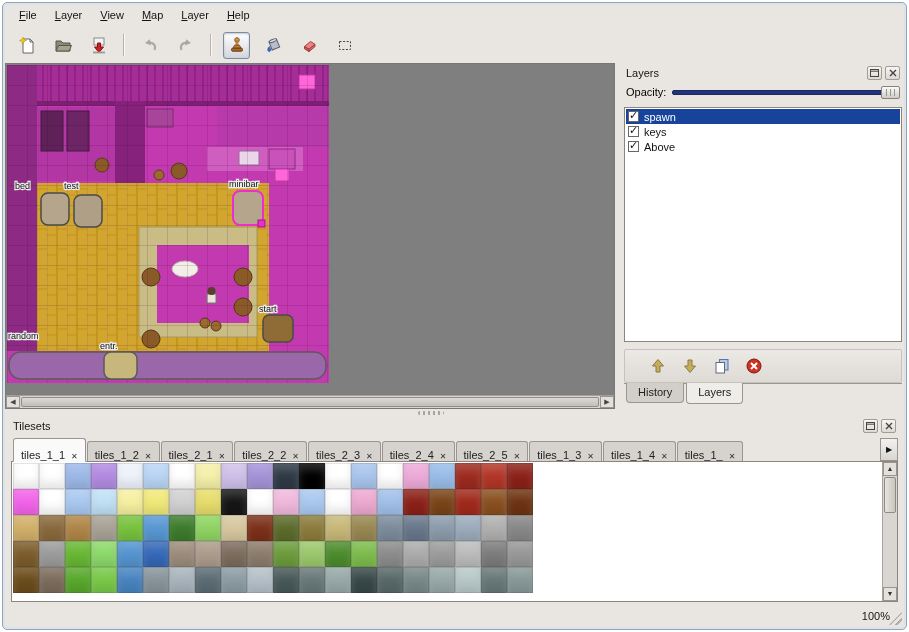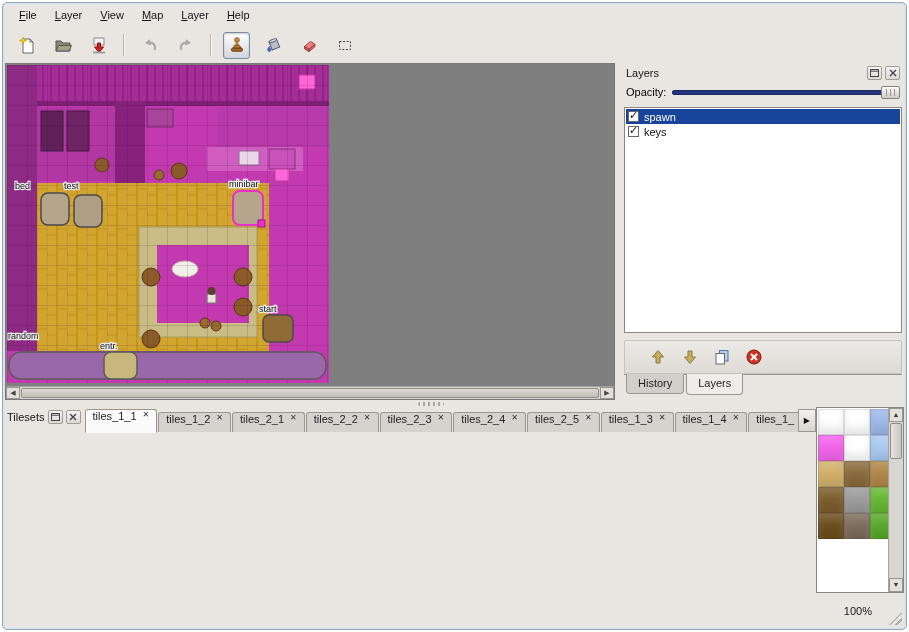--- a/index.html
+++ b/index.html
@@ -63,42 +63,42 @@
   .dtab { font-size:11px; padding:3px 11px 4px; background:#d2cec9; border:1px solid #9a968f; border-top:none;
           border-radius:0 0 4px 4px; margin-right:2px; color:#222; position:relative; }
   .dtab.active { background:#efedea; padding-bottom:5px; }
 
   
   .hsplit { height:7px; position:relative; flex:none; }
   .hsplit::after { content:""; position:absolute; left:46%; top:2px; width:26px; height:4px;
                    background:repeating-linear-gradient(90deg,#a8a49e 0 2px, transparent 2px 5px); border-radius:2px; }
 
   
-  .tilesets { height:186px; display:flex; padding:0 2px; flex:none; }
+  .tilesets { height:186px; display:flex; flex-direction:column; padding:0 8px; flex:none; }
   .ts-tabbar { height:25px; display:flex; align-items:flex-end; position:relative; padding-left:2px; flex:none; }
-  .ttab { display:flex; align-items:flex-start; gap:6px; font-size:11px; background:#d6d2cd; border:1px solid #9a968f;
+  .ttab { display:flex; align-items:flex-end; gap:6px; font-size:11px; background:#d6d2cd; border:1px solid #9a968f;
           border-radius:3px 3px 0 0; padding:0 7px; margin-right:1px; height:20px; color:#222;
           border-bottom:none; white-space:nowrap; }
   .ttab.active { background:#fbfafa; height:24px; margin-bottom:-1px; z-index:2; border-bottom:1px solid #fbfafa; }
   .ttab-close { font-size:8px; color:#333; }
   .ts-scrollright { position:absolute; right:0; bottom:0; width:18px; height:23px;
                     background:linear-gradient(#f2f1ef,#d9d6d1); border:1px solid #9a968f;
                     display:flex; align-items:center; justify-content:center; font-size:8px; color:#111; z-index:3; }
   .ts-content { flex:1; background:#ffffff; border:1px solid #8a867f; position:relative; overflow:hidden; }
   .tile-grid { position:absolute; left:1px; top:1px; display:grid; grid-template-columns:repeat(20,26px); grid-auto-rows:26px; }
   .tile { box-shadow: inset 0 0 0 1px rgba(0,0,0,.10), inset 0 7px 9px rgba(255,255,255,.18), inset 0 -7px 9px rgba(0,0,0,.10); }
   .ts-vscroll { position:absolute; right:0; top:0; bottom:0; width:15px; background:#d9d5d0;
                 border-left:1px solid #a6a29c; display:flex; flex-direction:column; }
   .vs-btn { height:14px; background:#e4e1dc; border:1px solid #9a968f; font-size:7px; text-align:center; line-height:12px; color:#333; flex:none; }
   .vs-handle { height:36px; margin:1px; background:linear-gradient(90deg,#e8e5e0,#c9c5bf); border:1px solid #8e8a84; border-radius:2px; flex:none; }
   .vs-spacer { flex:1; }
 
   
-  .statusbar { height:36px; display:flex; align-items:center; justify-content:flex-end;
-               padding-right:34px; font-size:11px; color:#141414; position:relative; flex:none; }
+  .statusbar { height:27px; display:flex; align-items:center; justify-content:flex-end;
+               padding-right:16px; font-size:11px; color:#141414; position:relative; flex:none; }
   .grip { position:absolute; right:4px; bottom:4px; width:13px; height:13px;
           background:repeating-linear-gradient(135deg, transparent 0 3px, #b0aca6 3px 5px);
           clip-path:polygon(100% 0, 100% 100%, 0 100%); }
 </style>
 </head>
 <body>
 
 <div class="window">
 
   <div class="menubar">
@@ -274,20 +274,24 @@
         </div>
       </div>
       <div class="layer-list">
         <div class="layer-row selected">
           <span class="cb checked"></span>
           <span>spawn</span>
         </div>
         <div class="layer-row">
           <span class="cb checked"></span>
           <span>keys</span>
+        </div>
+        <div class="layer-row">
+          <span class="cb checked"></span>
+          <span>Above</span>
         </div>
       </div>
       <div class="layer-btns">
         <span class="lbtn">
           <svg width="18" height="18" viewBox="0 0 18 18">
             <path d="M9 2.5l5.5 6.5H11v6H7v-6H3.5z" fill="#c4ae5e" stroke="#8a7a3c"></path>
           </svg>
         </span>
         <span class="lbtn">
           <svg width="18" height="18" viewBox="0 0 18 18">

